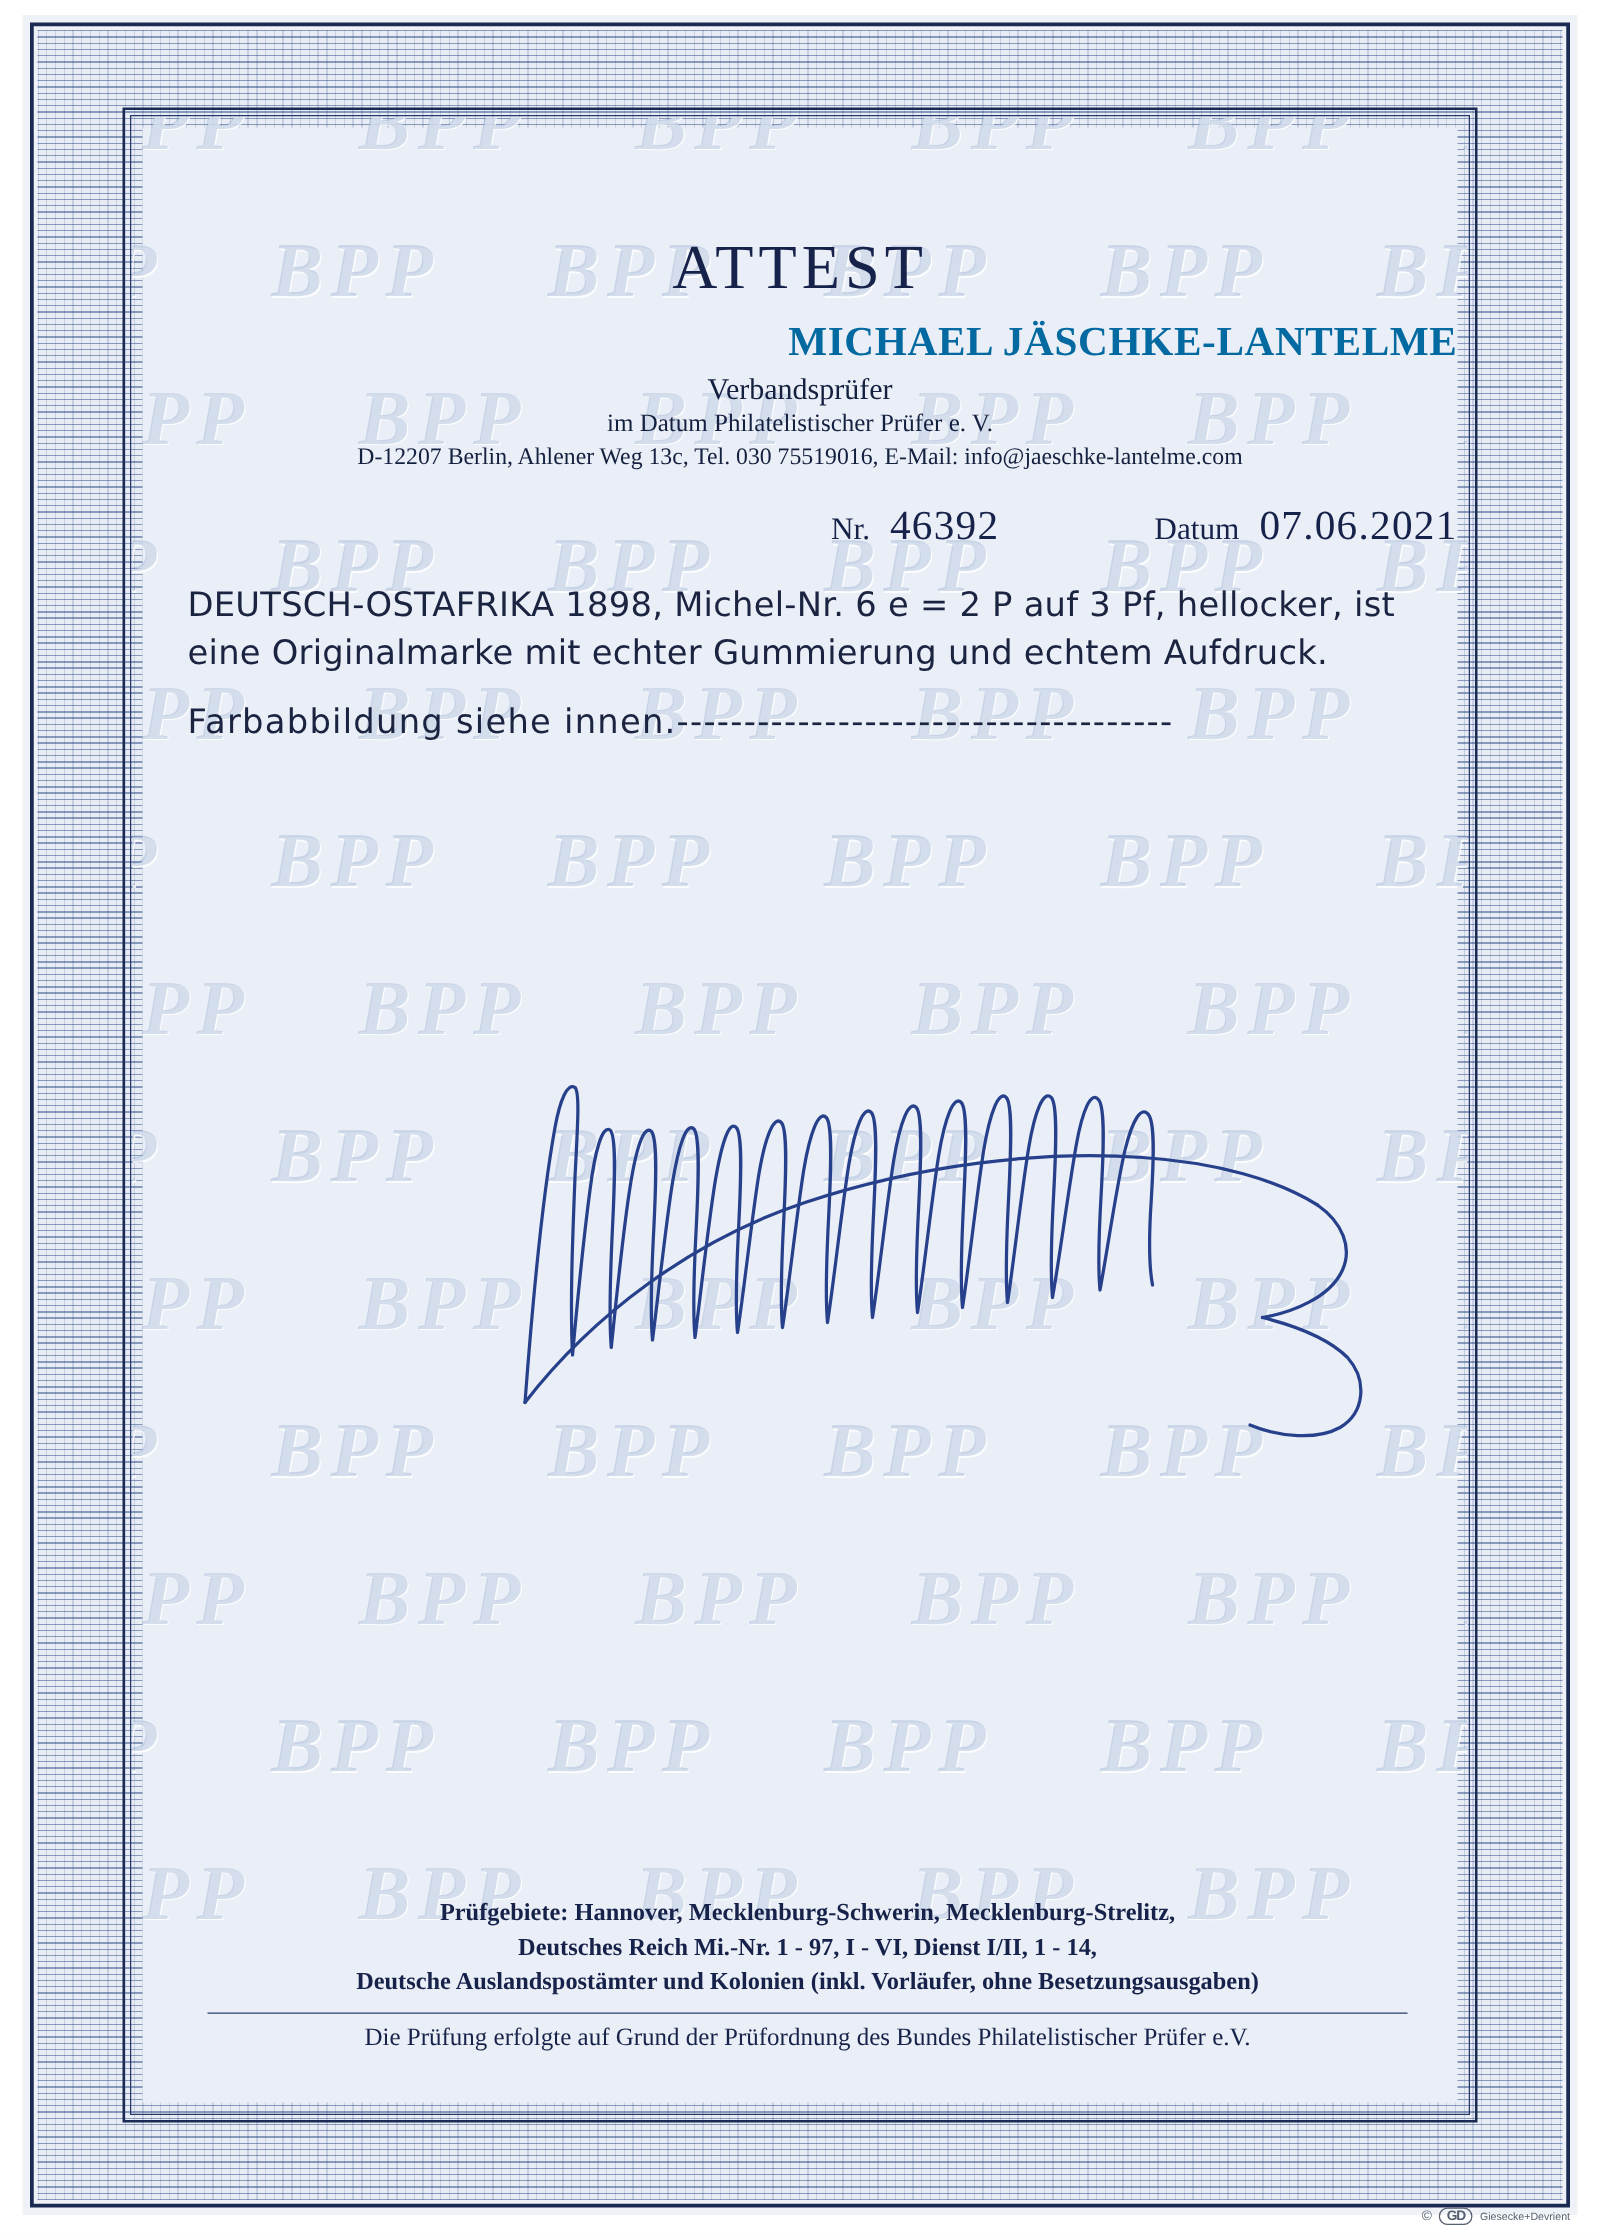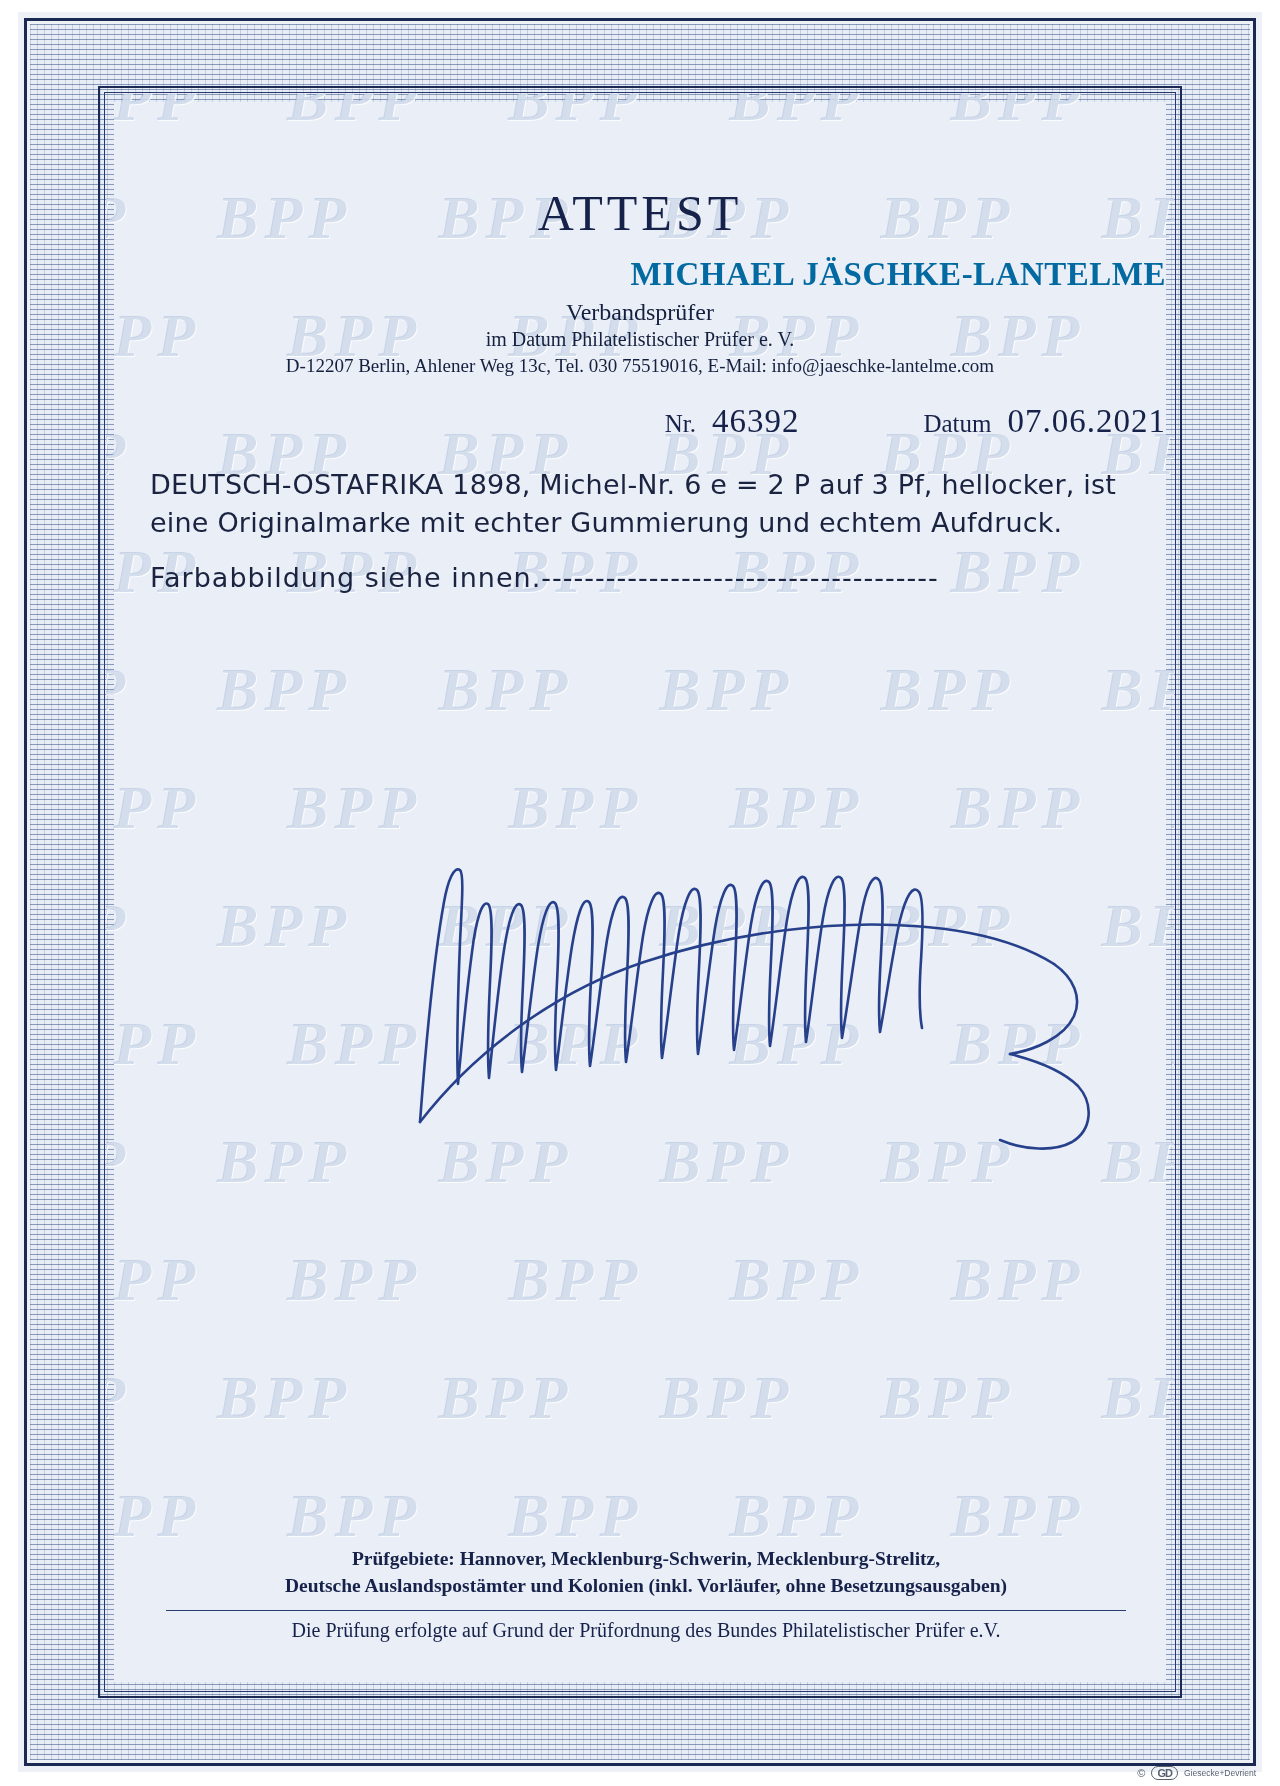--- a/index.html
+++ b/index.html
@@ -305,20 +305,21 @@
                      C510,107 509,136 507,168 C505,198 505,220 508,236"></path>
             <path d="M6,330 C60,260 140,200 230,170 C320,140 420,128 500,134 C560,138 608,152 640,172"></path>
             <path d="M640,172 C660,186 668,206 660,224 C650,246 620,258 596,262"></path>
             <path d="M596,262 C620,268 648,278 664,294 C680,312 678,338 658,350 C640,360 610,358 586,348"></path>
           </g>
         </svg>
       </div>
 
       <div class="footer">
         <div class="fline">Prüfgebiete: Hannover, Mecklenburg-Schwerin, Mecklenburg-Strelitz,</div>
+        <div class="fline">Deutsches Reich Mi.-Nr. 1 - 97, I - VI, Dienst I/II, 1 - 14,</div>
         <div class="fline">Deutsche Auslandspostämter und Kolonien (inkl. Vorläufer, ohne Besetzungsausgaben)</div>
         <div class="rule"></div>
         <div class="note">Die Prüfung erfolgte auf Grund der Prüfordnung des Bundes Philatelistischer Prüfer e.V.</div>
       </div>
 
     </div>
   </div>
 
   <div class="copyright">
     <span class="cmark">©</span>

